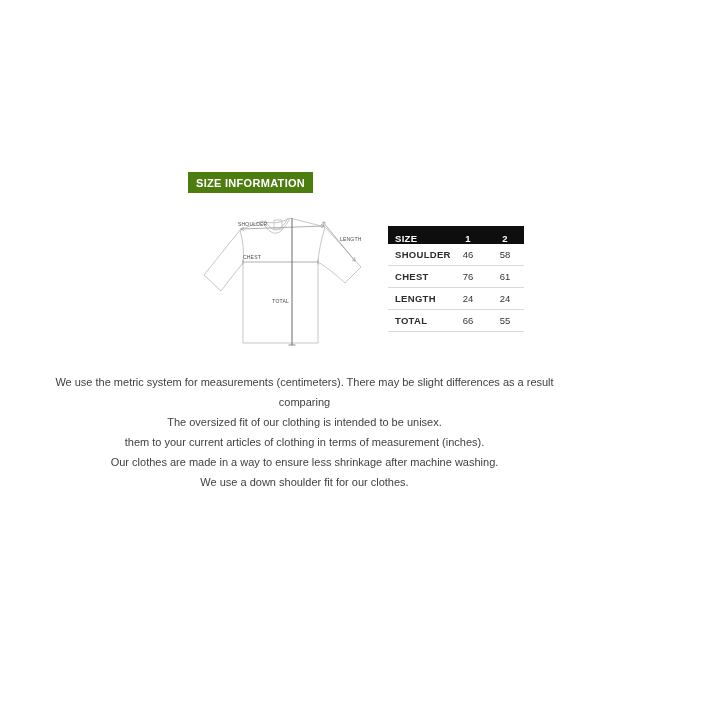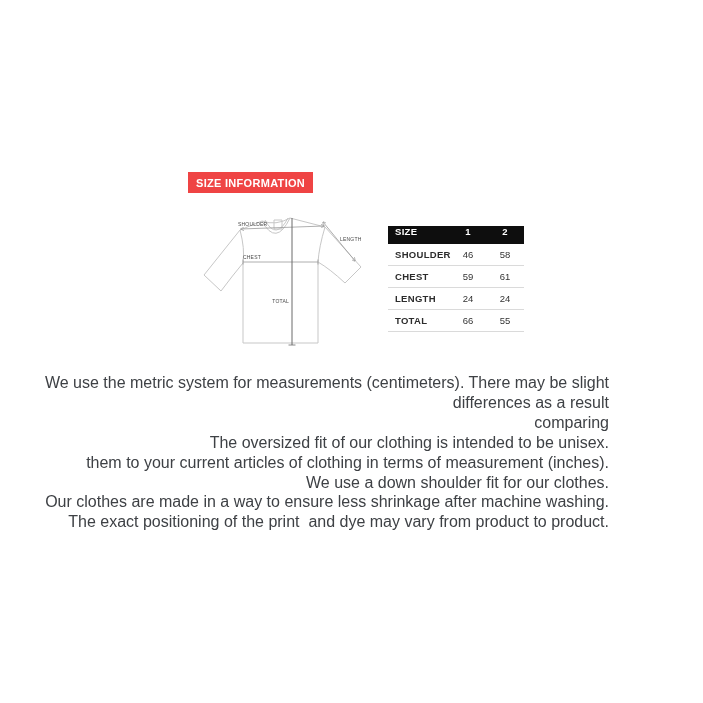--- a/index.html
+++ b/index.html
@@ -21,45 +21,45 @@
   .diagram text{
     font-family:"Liberation Sans", sans-serif;
     fill:#4a4a4a;font-size:5px;letter-spacing:.2px;
   }
   
   .size-table{
     position:absolute;left:388px;top:226px;width:136px;
     font-size:9.5px;color:#2c2c2c;
   }
   .st-header{
-    display:flex;align-items:flex-start;height:18px;
+    display:flex;align-items:flex-end;height:18px;
     background:#0e0e0e;color:#ffffff;font-weight:bold;letter-spacing:.4px;
   }
   .st-row{
     display:flex;align-items:center;height:21px;
     border-bottom:1px solid #dadada;
   }
   .c-label{width:55px;padding-left:7px;font-weight:bold;letter-spacing:.3px;}
   .c-v1{width:36px;text-align:center;}
   .c-v2{width:38px;text-align:center;}
   .st-row .c-v1,.st-row .c-v2{font-weight:normal;color:#333333;}
   
   .notes{
     position:absolute;left:0;top:373px;width:609px;
-    text-align:right;color:#3e4145;
-    font-size:16px;line-height:19.9px;
+    text-align:center;color:#3e4145;
+    font-size:11px;line-height:19.9px;
   }
   .notes div{white-space:pre-wrap;}
 </style>
 </head>
 <body>
 
 <div class="canvas">
 
-  <div class="badge" style="background: #ef4444;">SIZE INFORMATION</div>
+  <div class="badge" style="background: #4d7c0f;">SIZE INFORMATION</div>
 
   <svg class="diagram" viewBox="0 0 190 150">
     <defs>
       <marker id="arr" viewBox="0 0 6 6" refX="5" refY="3" markerWidth="5" markerHeight="5" orient="auto-start-reverse">
         <path d="M0,0 L6,3 L0,6" fill="none" stroke="#9b9b9b" stroke-width="1"></path>
       </marker>
     </defs>
 
     <g fill="none" stroke="#c7c7c7" stroke-width="1" stroke-linejoin="round">
 
@@ -106,38 +106,37 @@
       <div class="c-v1">1</div>
       <div class="c-v2">2</div>
     </div>
     <div class="st-row">
       <div class="c-label">SHOULDER</div>
       <div class="c-v1">46</div>
       <div class="c-v2">58</div>
     </div>
     <div class="st-row">
       <div class="c-label">CHEST</div>
-      <div class="c-v1">59</div>
+      <div class="c-v1">76</div>
       <div class="c-v2">61</div>
     </div>
     <div class="st-row">
       <div class="c-label">LENGTH</div>
       <div class="c-v1">24</div>
       <div class="c-v2">24</div>
     </div>
     <div class="st-row">
       <div class="c-label">TOTAL</div>
       <div class="c-v1">66</div>
       <div class="c-v2">55</div>
     </div>
   </div>
 
   <div class="notes">
     <div>We use the metric system for measurements (centimeters). There may be slight differences as a result</div>
     <div>comparing</div>
     <div>The oversized fit of our clothing is intended to be unisex.</div>
     <div>them to your current articles of clothing in terms of measurement (inches).</div>
+    <div>Our clothes are made in a way to ensure less shrinkage after machine washing.</div>
     <div>We use a down shoulder fit for our clothes.</div>
-    <div>Our clothes are made in a way to ensure less shrinkage after machine washing.</div>
-    <div>The exact positioning of the print  and dye may vary from product to product.</div>
   </div>
 
 </div>
 
 </body></html>

